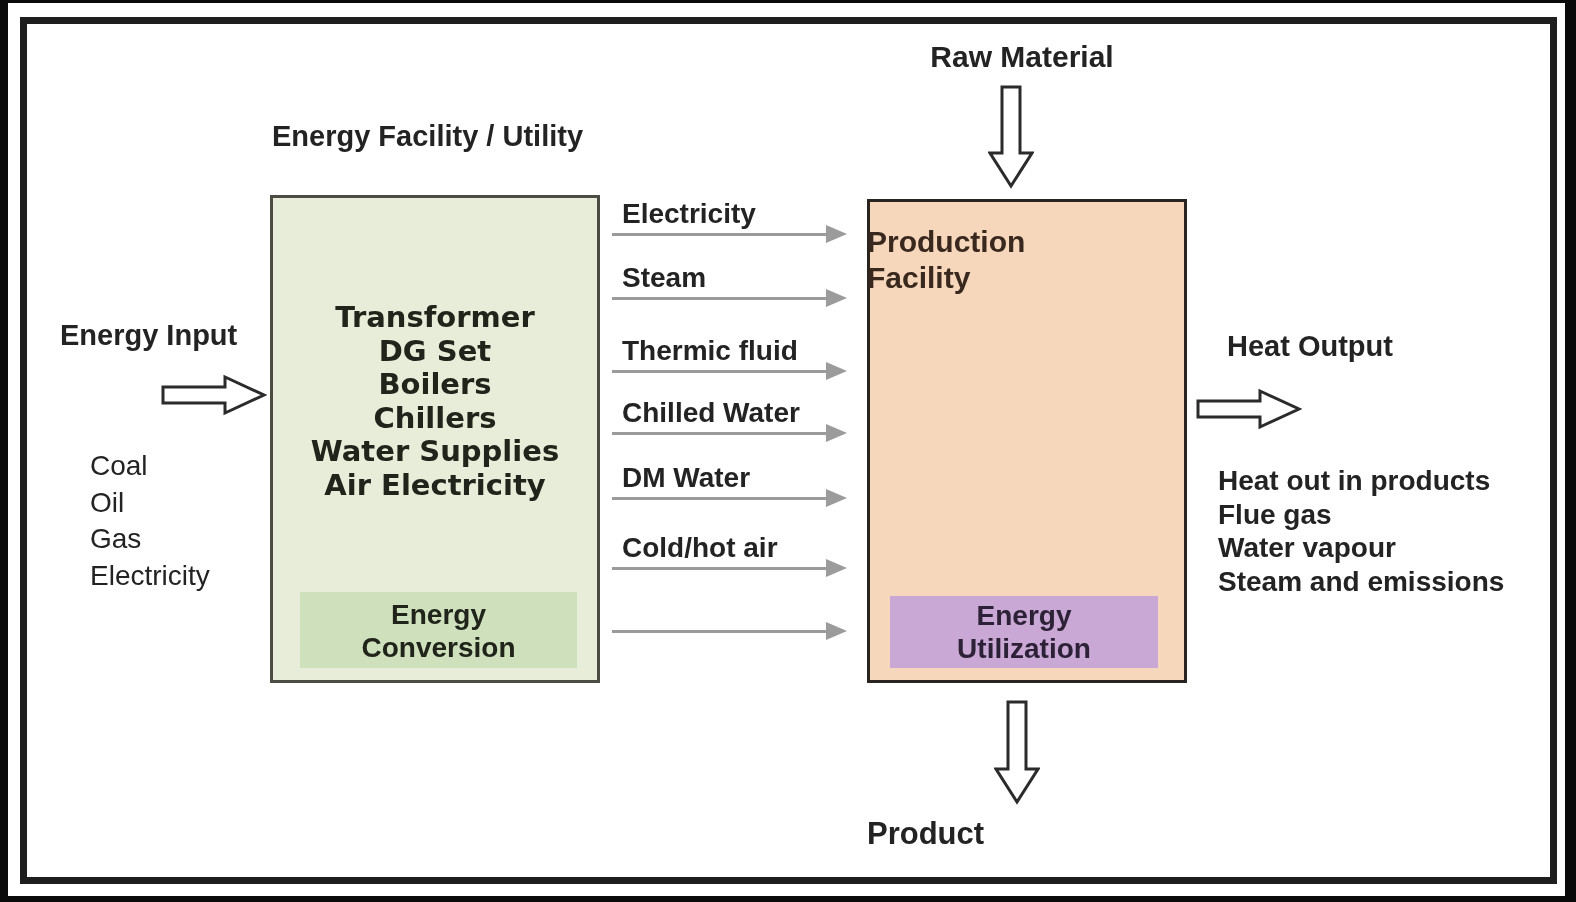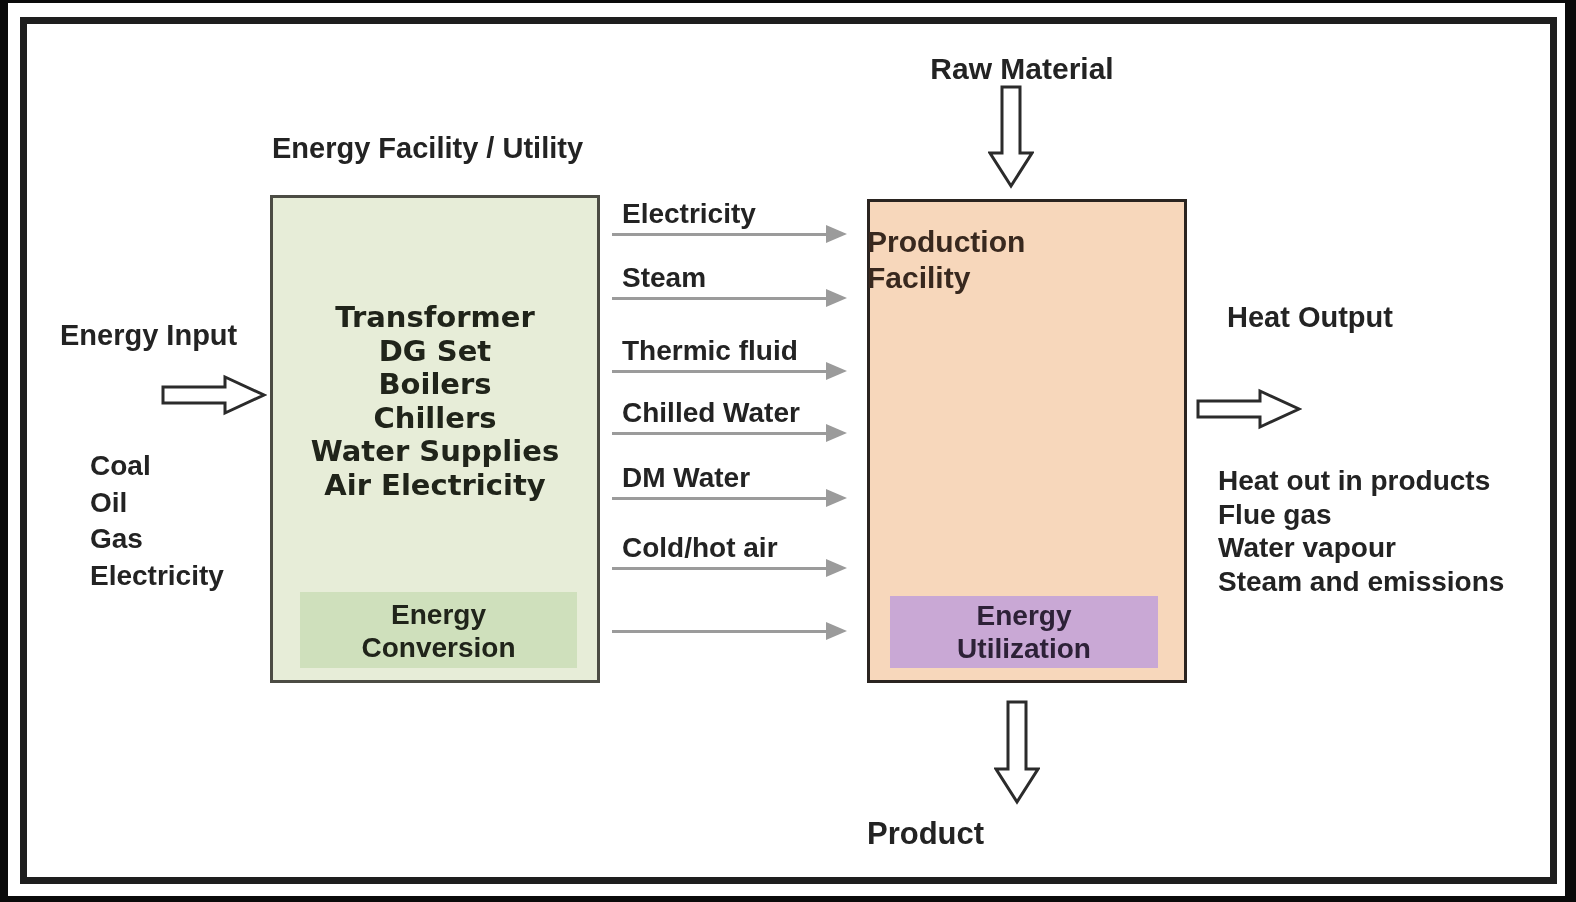--- a/index.html
+++ b/index.html
@@ -2,43 +2,43 @@
 <html><head>
 <meta charset="utf-8">
 <style>
   html,body{margin:0;padding:0;background:#0a0a0a;}
   .stage{position:relative;width:1576px;height:902px;background:#0a0a0a;overflow:hidden;
          font-family:"Liberation Sans",sans-serif;color:#232323;}
   .panel{position:absolute;left:8px;top:3px;width:1557px;height:893px;background:#ffffff;}
   .frame{position:absolute;left:20px;top:17px;width:1537px;height:867px;border:7px solid #1e1e1e;box-sizing:border-box;}
   .txt{position:absolute;font-weight:bold;white-space:nowrap;}
 
-  .title{left:272px;top:120px;font-size:29px;margin-top:12px;}
+  .title{left:272px;top:120px;font-size:29px;}
 
   .green-box{position:absolute;left:270px;top:195px;width:330px;height:488px;box-sizing:border-box;
              background:#e7edd8;border:3px solid #4c4c44;}
   .equip-list{position:absolute;left:273px;top:301px;width:324px;text-align:center;
               font-family:"DejaVu Sans",sans-serif;font-weight:bold;font-size:29px;line-height:33.5px;color:#20241a;}
   .conv-box{position:absolute;left:300px;top:592px;width:277px;height:76px;background:#cfe0bc;
             text-align:center;font-weight:bold;font-size:28px;line-height:33px;padding-top:6px;
             box-sizing:border-box;color:#20241a;}
 
   .orange-box{position:absolute;left:867px;top:199px;width:320px;height:484px;box-sizing:border-box;
               background:#f7d7bb;border:3px solid #2a2420;}
   .prod-label{position:absolute;left:867px;top:224px;width:320px;text-align:left;
               font-weight:bold;font-size:30px;line-height:36px;color:#38281e;}
   .util-box{position:absolute;left:890px;top:596px;width:268px;height:72px;background:#c9a8d5;
             text-align:center;font-weight:bold;font-size:28px;line-height:33px;padding-top:3px;
             box-sizing:border-box;color:#2d2137;}
 
   .energy-input-label{left:60px;top:319px;font-size:29px;}
-  .fuel-list{position:absolute;left:90px;top:448px;font-weight:bold;font-size:28px;line-height:36.5px;}
-  .raw-material-label{left:872px;top:40px;width:300px;text-align:center;font-size:30px;margin-top:12px;}
+  .fuel-list{position:absolute;left:90px;top:448px;font-weight:normal;font-size:28px;line-height:36.5px;}
+  .raw-material-label{left:872px;top:40px;width:300px;text-align:center;font-size:30px;}
   .product-label{left:867px;top:816px;width:300px;text-align:left;font-size:31px;}
-  .heat-output-label{left:1227px;top:301px;font-size:29px;}
+  .heat-output-label{left:1227px;top:330px;font-size:29px;}
   .heat-list{position:absolute;left:1218px;top:464px;font-weight:bold;font-size:28px;line-height:33.5px;}
 
   .flow{position:absolute;left:612px;width:245px;height:46px;}
   .flow-label{position:relative;margin-left:10px;font-weight:bold;font-size:28px;line-height:30px;white-space:nowrap;}
   .flow-line{position:absolute;left:0;top:34px;width:216px;height:3px;background:#9b9b9b;}
   .flow-head{position:absolute;left:214px;top:26px;width:0;height:0;
              border-left:21px solid #9b9b9b;border-top:9px solid transparent;border-bottom:9px solid transparent;}
   .arrow-svg{position:absolute;}
 </style>
 </head>

